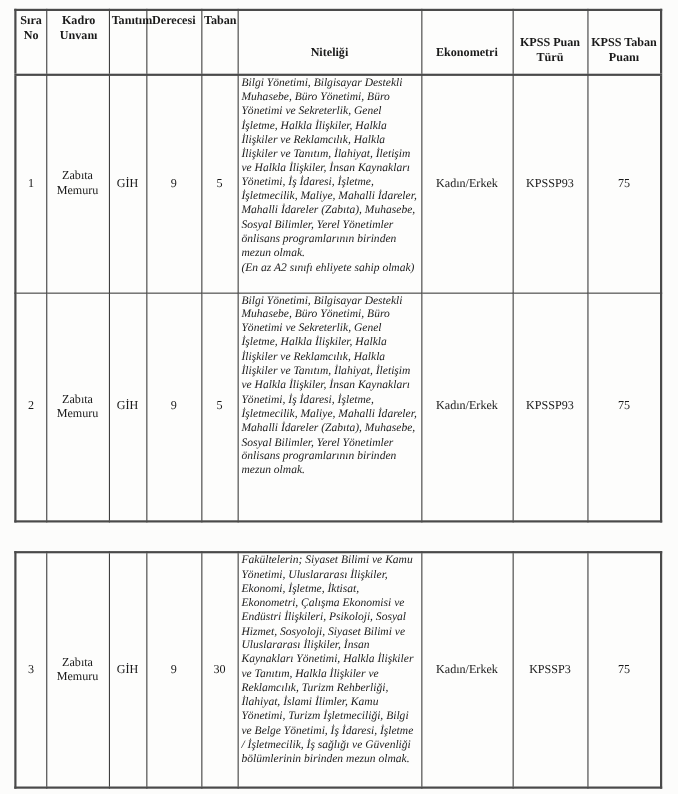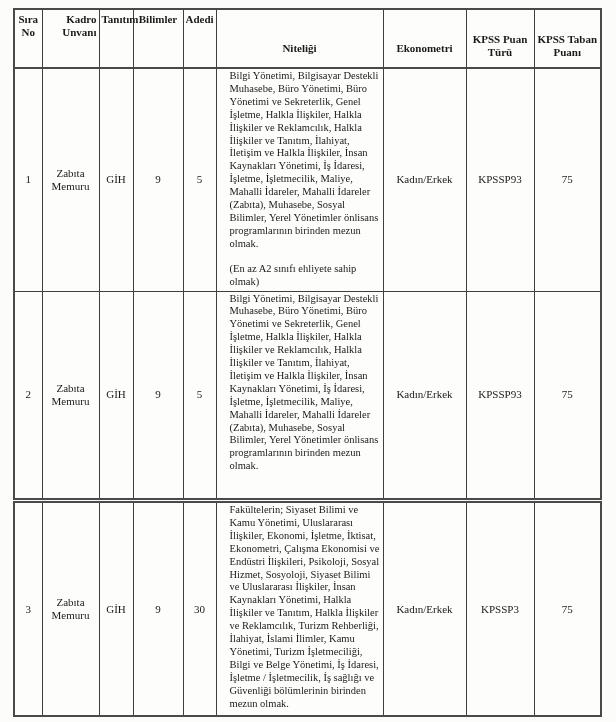--- a/index.html
+++ b/index.html
@@ -27,42 +27,43 @@
   .t2{border:2px solid #4a4a4a;}
   .t1 thead tr{border-bottom:2px solid #4a4a4a;}
   th{
     font-size:11px;
     font-weight:bold;
     padding:1px 2px;
     text-align:center;
     line-height:13px;
   }
   th.v-top{vertical-align:top;padding-top:3px;}
-  th.h-left{text-align:right;padding-left:4px;}
+  th.h-left{text-align:center;padding-left:4px;}
   th.v-low{vertical-align:bottom;padding-bottom:12px;margin-left:44px;}
   th.v-low2{vertical-align:bottom;padding-bottom:8px;}
   td{
     font-size:11px;
     text-align:center;
     vertical-align:middle;
     padding:1px 2px;
     line-height:13px;
   }
   td.qual{
     text-align:left;
     vertical-align:top;
     font-size:10.5px;
     line-height:12.9px;
-    padding:1px 2px 2px 13px;
+    padding:1px 2px 2px 3px;
+    font-style:italic;
   }
   .hrow{height:59px;}
   .row1{height:198px;}
   .row2{height:208px;}
   .row3{height:214px;}
-  .qual-note{margin-top:12px;}
+  .qual-note{margin-top:0;}
 </style>
 </head>
 <body>
 
 <div class="page">
 
   <table class="t1">
     <colgroup>
       <col style="width:28px">
         <col style="width:57px">
@@ -72,22 +73,22 @@
         <col style="width:167px">
       <col style="width:83px">
         <col style="width:68px">
         <col style="width:67px">
     </colgroup>
     <thead>
       <tr class="hrow">
         <th class="v-top">Sıra No</th>
         <th class="v-top h-left">Kadro Unvanı</th>
         <th class="v-top">Tanıtım</th>
-        <th class="v-top">Bilimler</th>
-        <th class="v-top">Adedi</th>
+        <th class="v-top">Derecesi</th>
+        <th class="v-top">Taban</th>
         <th class="v-low">Niteliği</th>
         <th class="v-low">Ekonometri</th>
         <th class="v-low2">KPSS Puan Türü</th>
         <th class="v-low2">KPSS Taban Puanı</th>
       </tr>
     </thead>
     <tbody>
       <tr class="row1">
         <td>1</td>
         <td>Zabıta Memuru</td>

